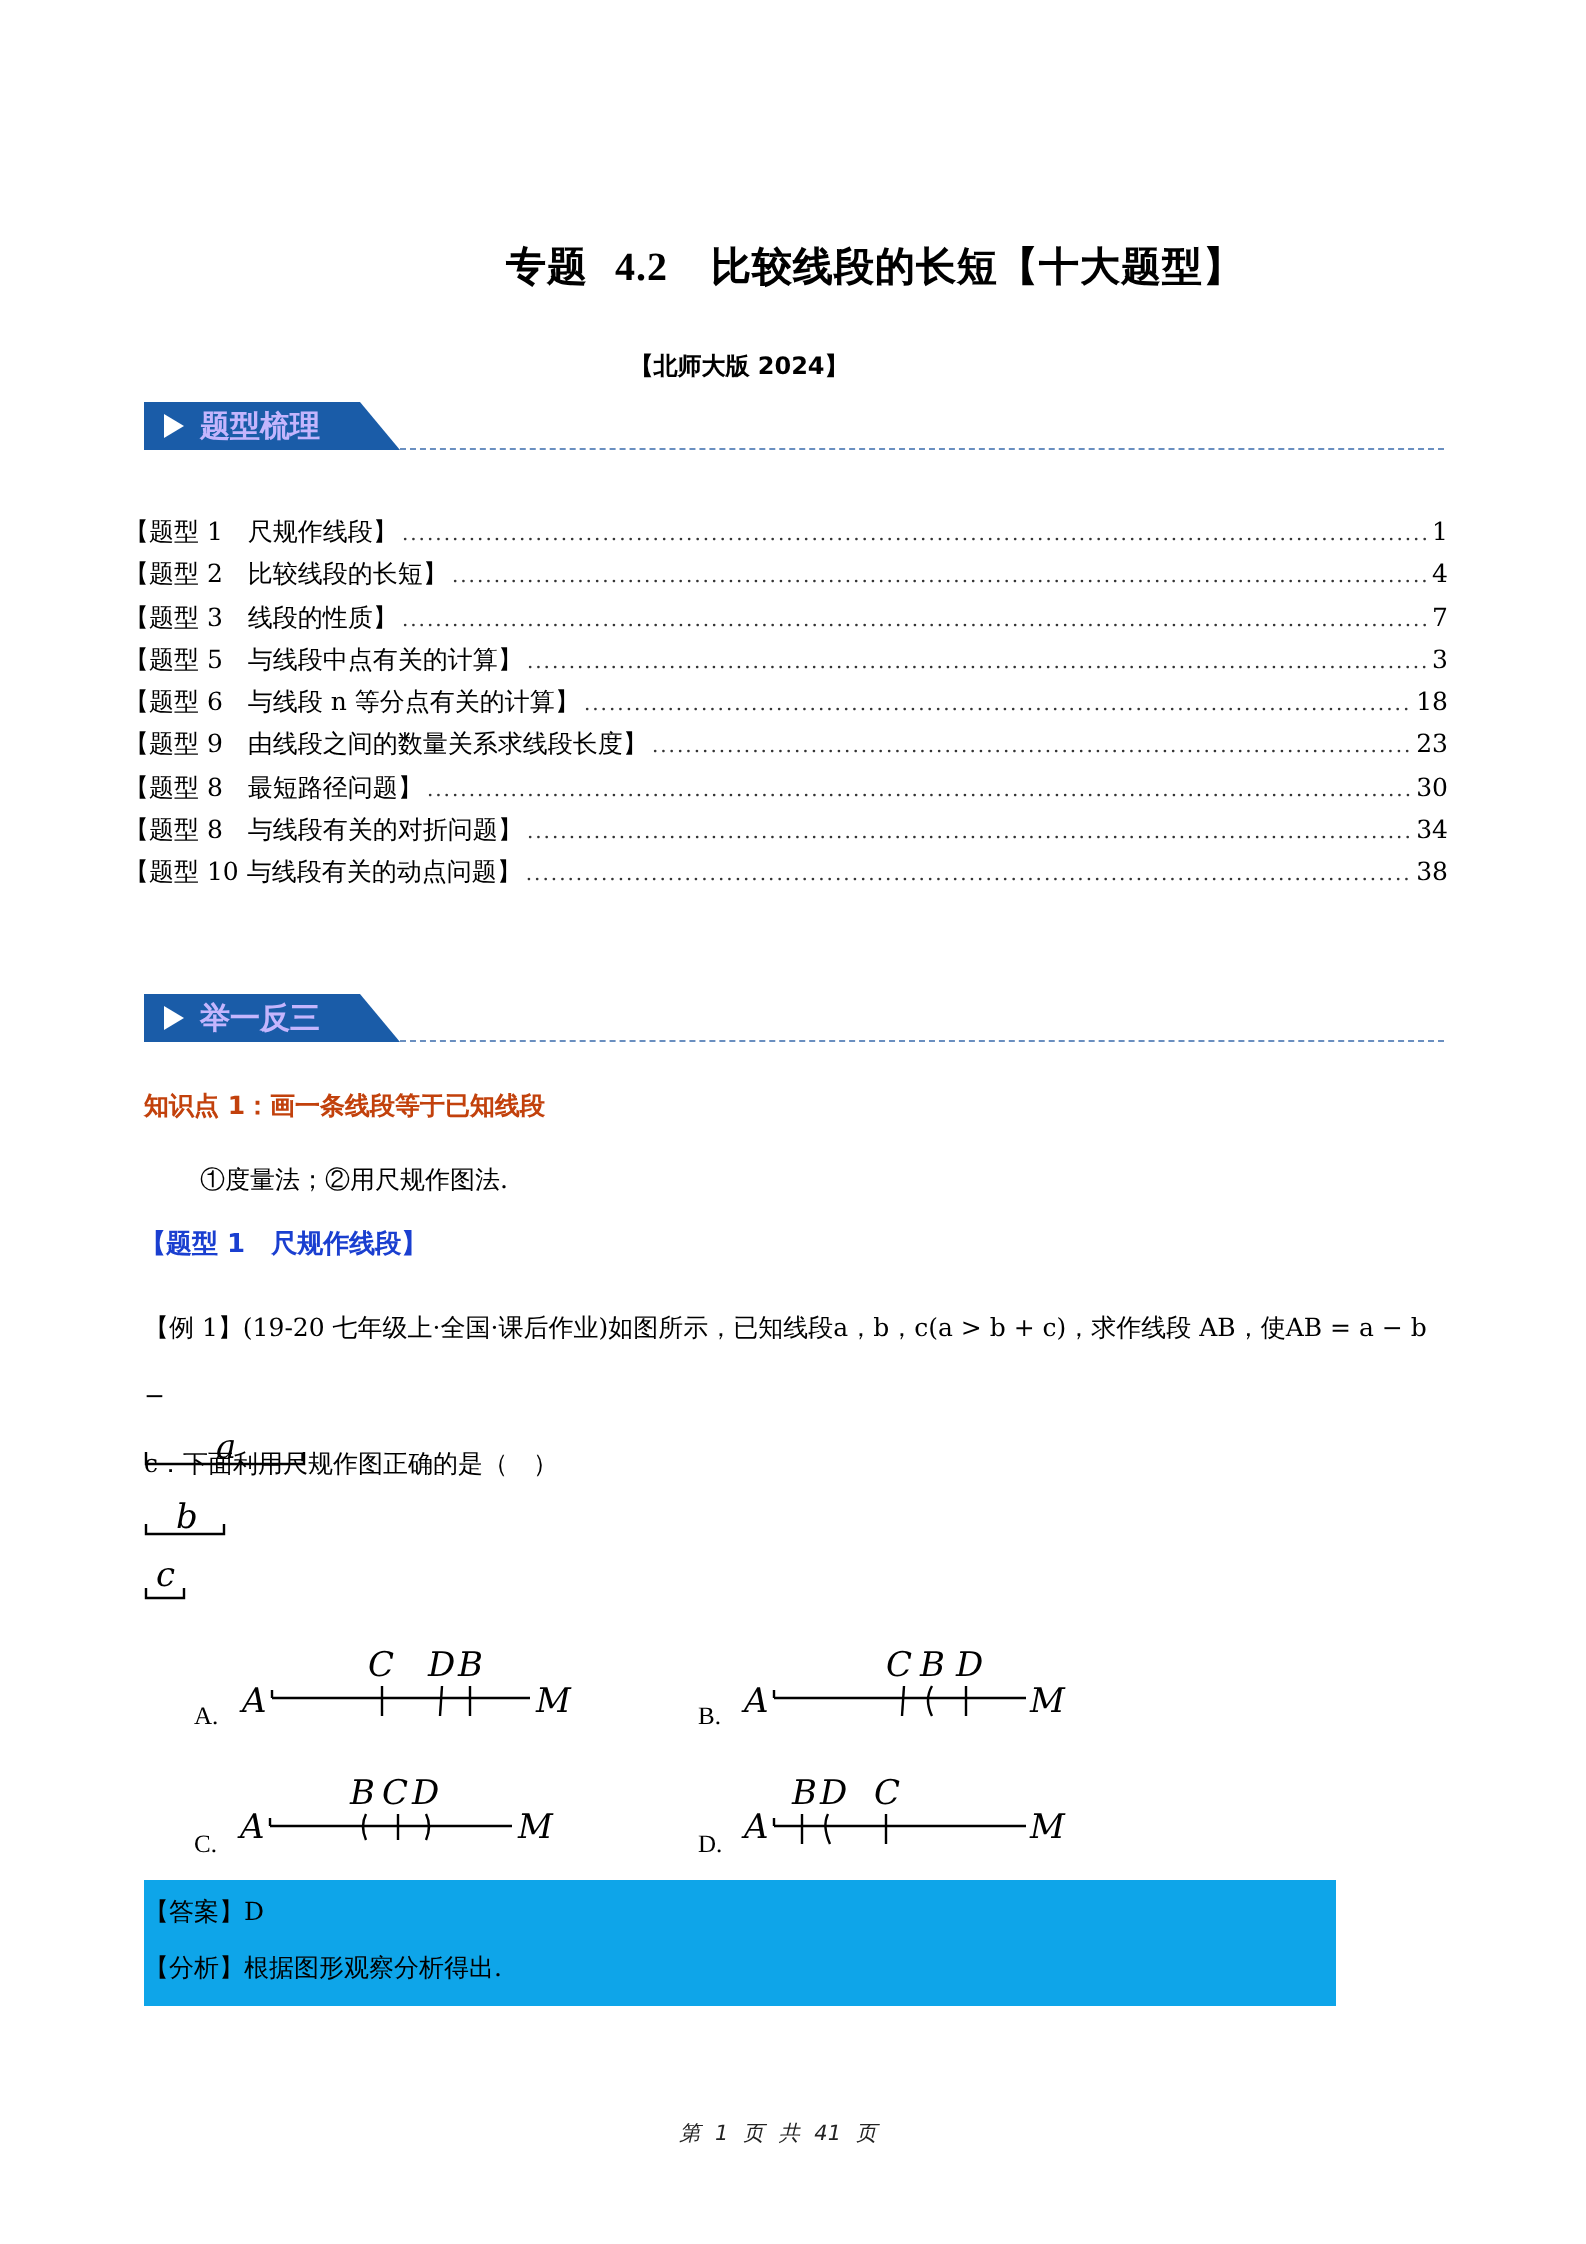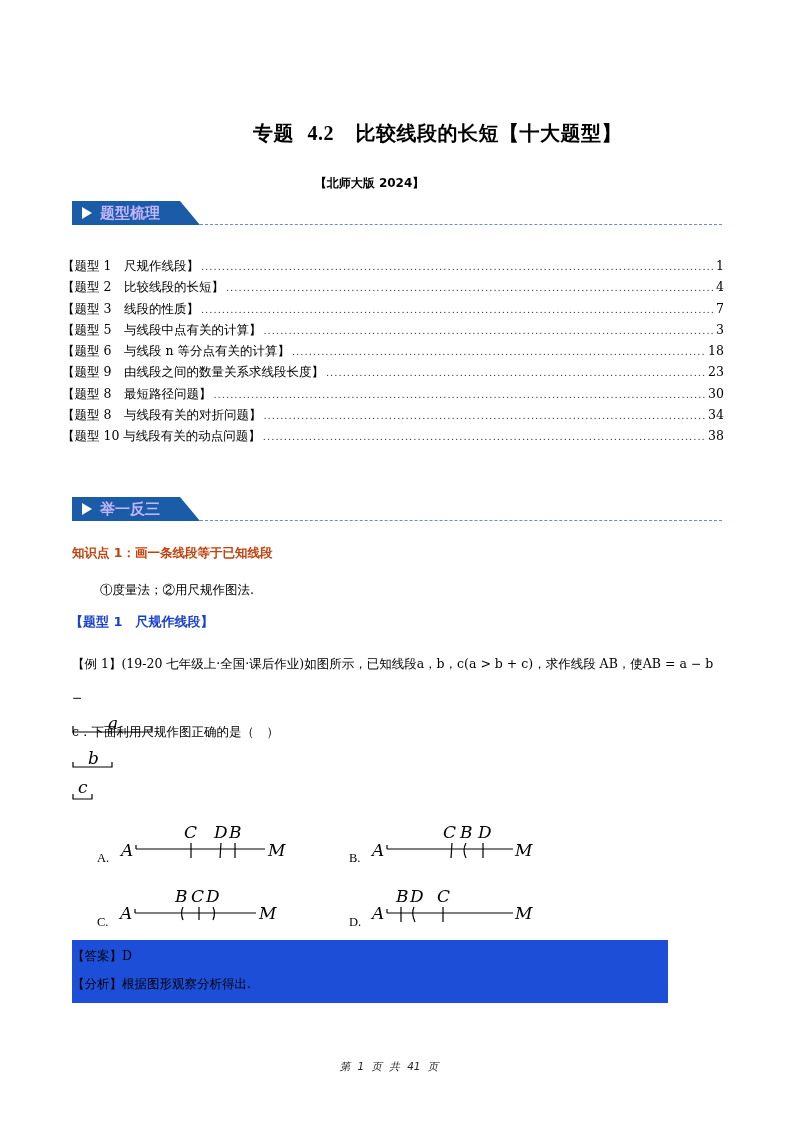--- a/index.html
+++ b/index.html
@@ -24,21 +24,21 @@
   .toc-row .dots { flex: 1 1 auto; overflow: hidden; margin: 0 2px; color: #333; letter-spacing: 1px; font-size: 10px; }
   .toc-row .dots::before { content: "................................................................................................................................................................................................................................................."; }
   .toc-row .page { flex: 0 0 auto; }
   .kp-title { position: absolute; top: 545px; left: 72px; font-family: "DejaVu Sans", sans-serif;
               font-weight: bold; font-size: 12.5px; color: #c2410c; }
   .kp-body { position: absolute; top: 582px; left: 100px; font-size: 12.5px; }
   .type-head { position: absolute; top: 613px; left: 70px; font-family: "DejaVu Sans", sans-serif;
                font-weight: bold; font-size: 13px; color: #1a3fd0; }
   .example { position: absolute; top: 647px; left: 72px; width: 652px; font-size: 12.5px; line-height: 34px; }
   .figs { position: absolute; left: 0; top: 0; width: 793px; height: 1122px; pointer-events: none; }
-  .answer-box { position: absolute; top: 940px; left: 72px; width: 596px; height: 63px; background: #1d4ed8; }
+  .answer-box { position: absolute; top: 940px; left: 72px; width: 596px; height: 63px; background: #0ea5e9; }
   .answer-box .row { position: absolute; left: 0; font-size: 12.5px; }
   .footer { position: absolute; top: 1060px; left: 0; width: 778px; text-align: center;
             font-family: "DejaVu Sans", sans-serif; font-size: 10.5px; color: #222; word-spacing: 4px; font-style: italic; }
 </style>
 </head>
 <body>
 
 <div class="title">
   <span>专题</span>
   <span class="num">4.2</span>

